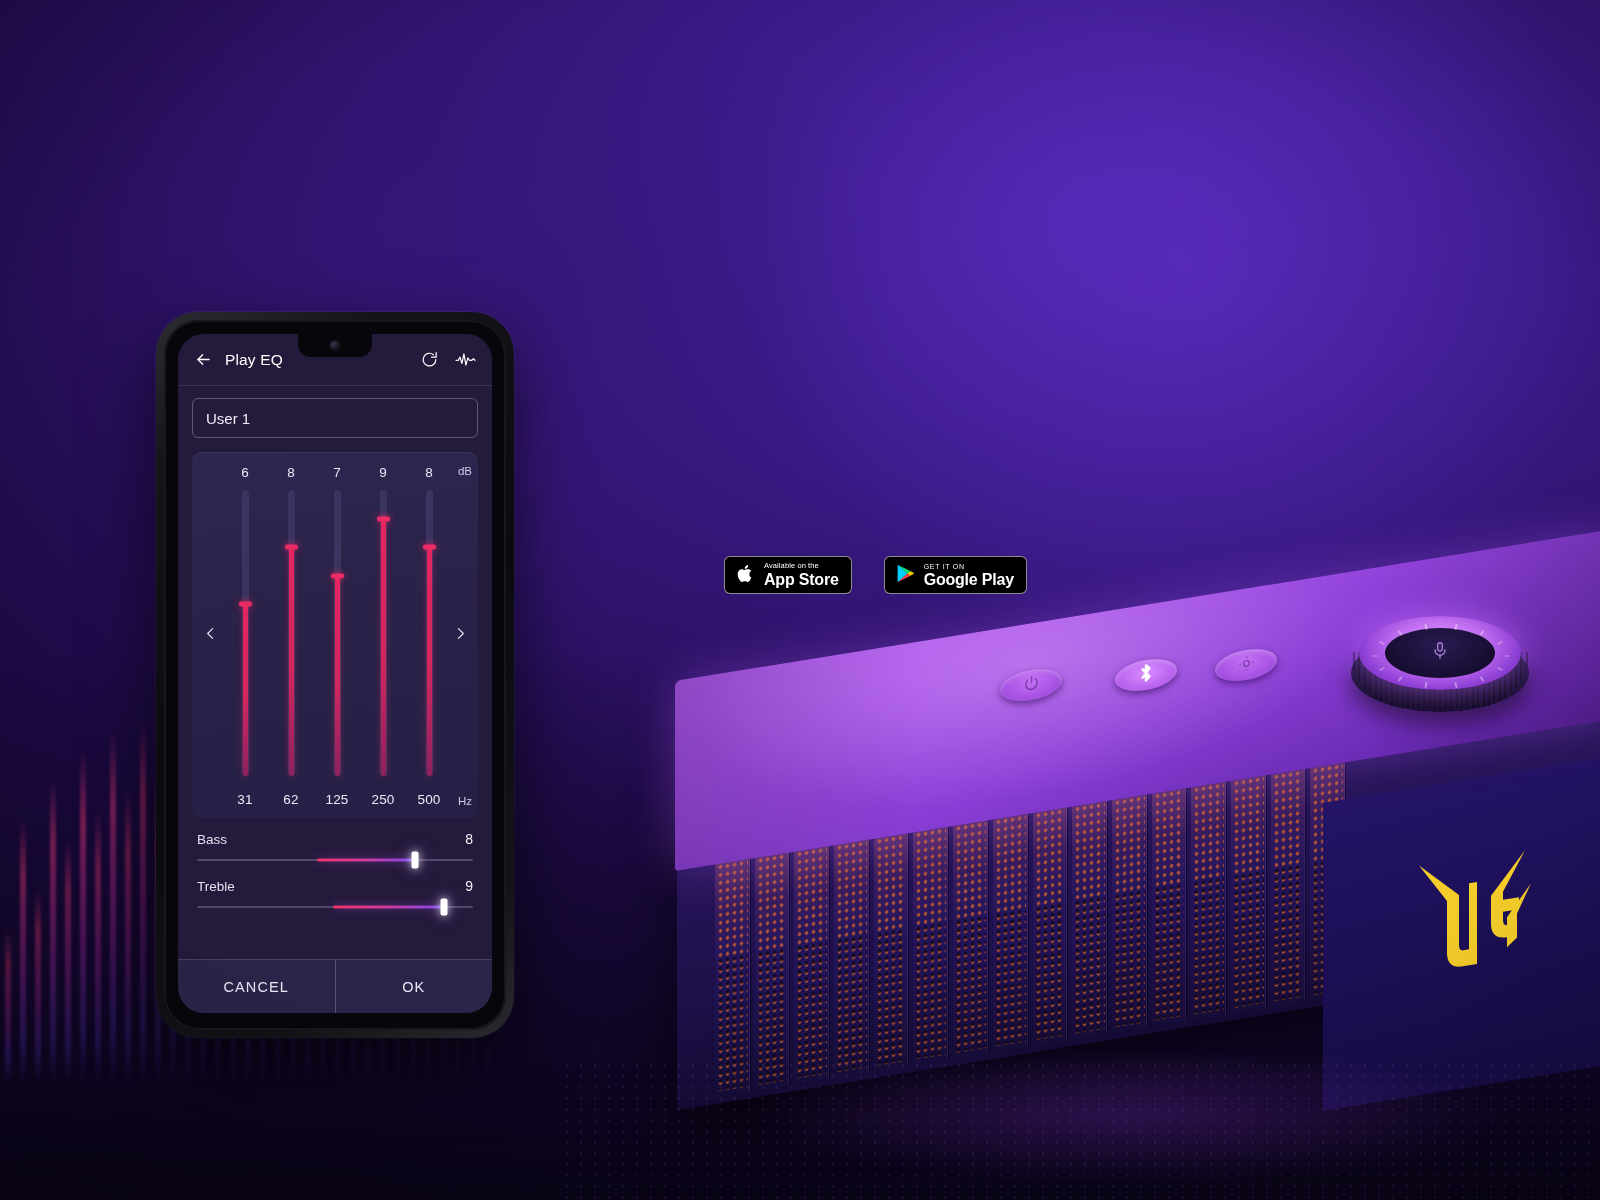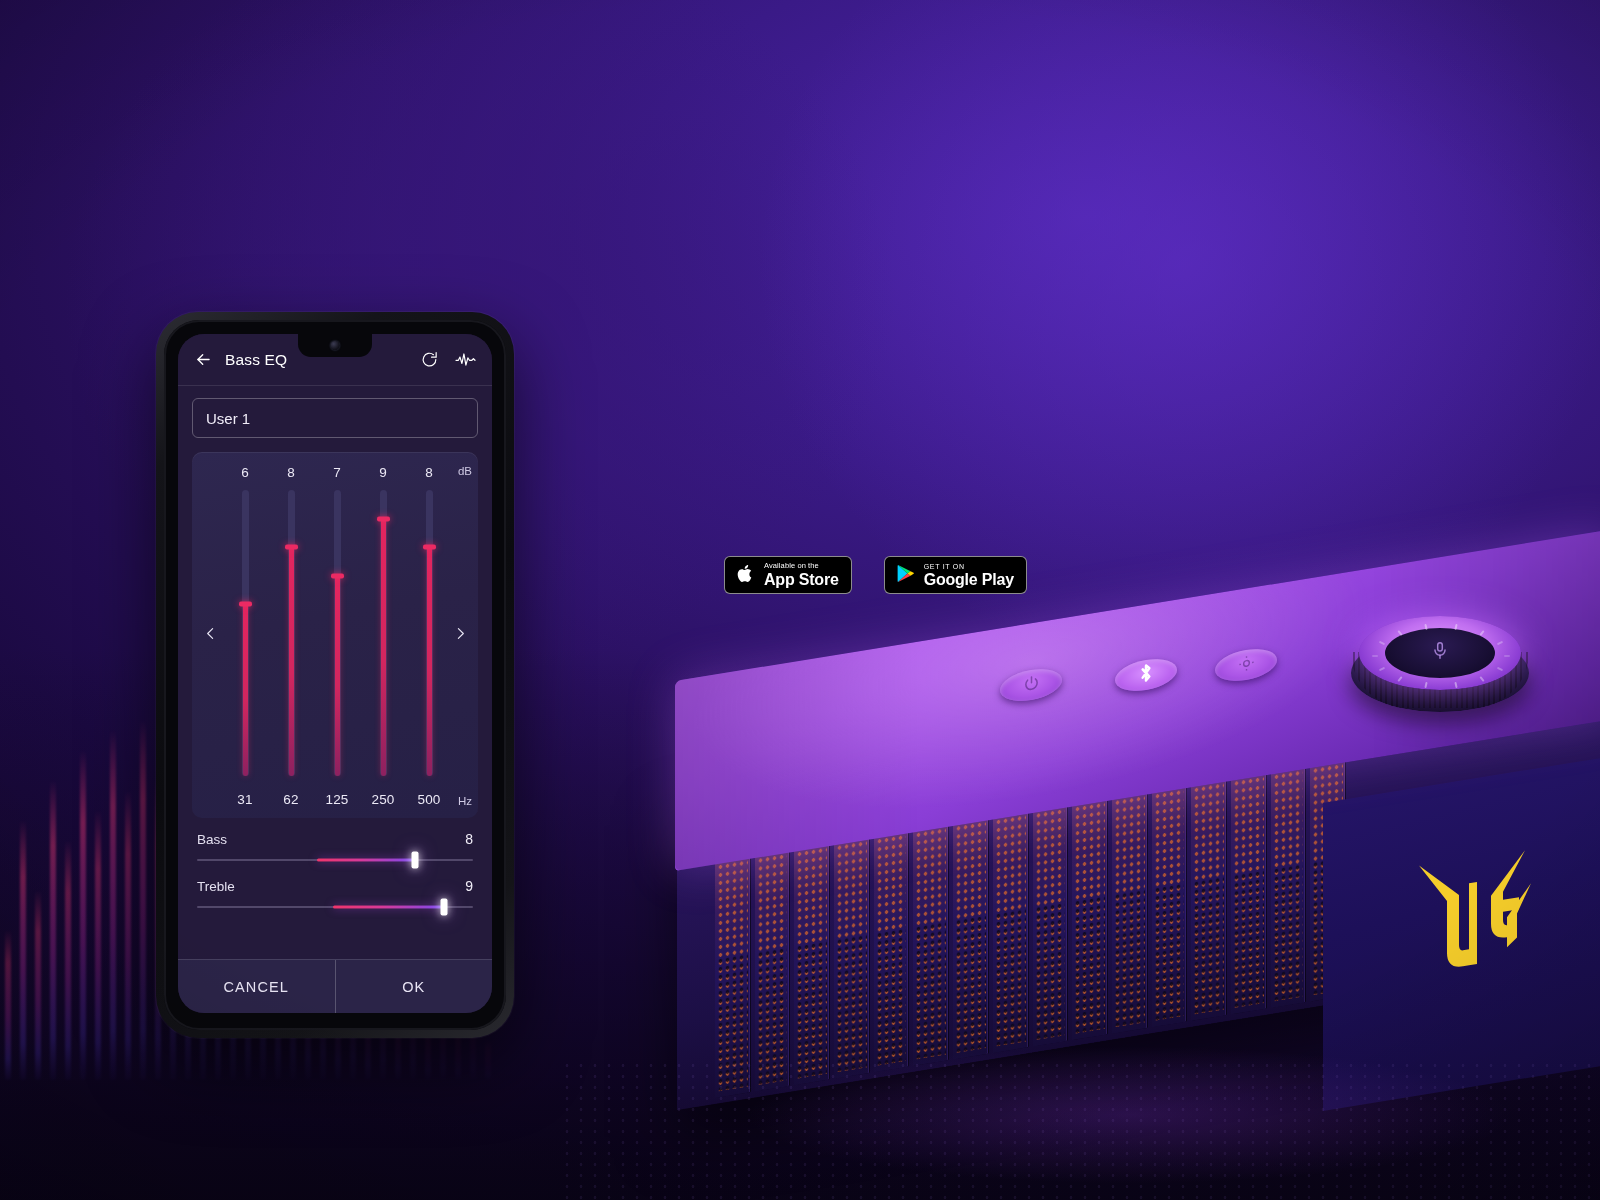--- a/index.html
+++ b/index.html
@@ -581,21 +581,21 @@
       <div class="screen">
         <div class="notch"></div>
 
         <div class="appbar">
           <span class="ic">
             <svg viewBox="0 0 24 24" width="19" height="19" fill="none" stroke="#ffffff" stroke-width="1.7" stroke-linecap="round" stroke-linejoin="round">
               <path d="M19 12H5"></path>
                 <path d="M11 6 L5 12 L11 18"></path>
             </svg>
           </span>
-          <span class="ttl">Bass EQ</span>
+          <span class="ttl">Play EQ</span>
           <span class="spacer"></span>
           <span class="ic">
             <svg viewBox="0 0 24 24" width="19" height="19" fill="none" stroke="#ffffff" stroke-width="1.5" stroke-linecap="round">
               <path d="M20 12 A8 8 0 1 1 17 5.9"></path>
               <path d="M20.4 3.2 L20.4 9.1 L14.6 9.1"></path>
             </svg>
           </span>
           <span class="ic" style="margin-left:4px;">
             <svg viewBox="0 0 26 24" width="21" height="19" fill="none" stroke="#ffffff" stroke-width="1.5" stroke-linecap="round" stroke-linejoin="round">
               <path d="M1 13 L4 13 L6 9 L8.5 17 L11 5 L13.5 19 L16 10 L18 13 L21 13 L23 11 L25 13"></path>

